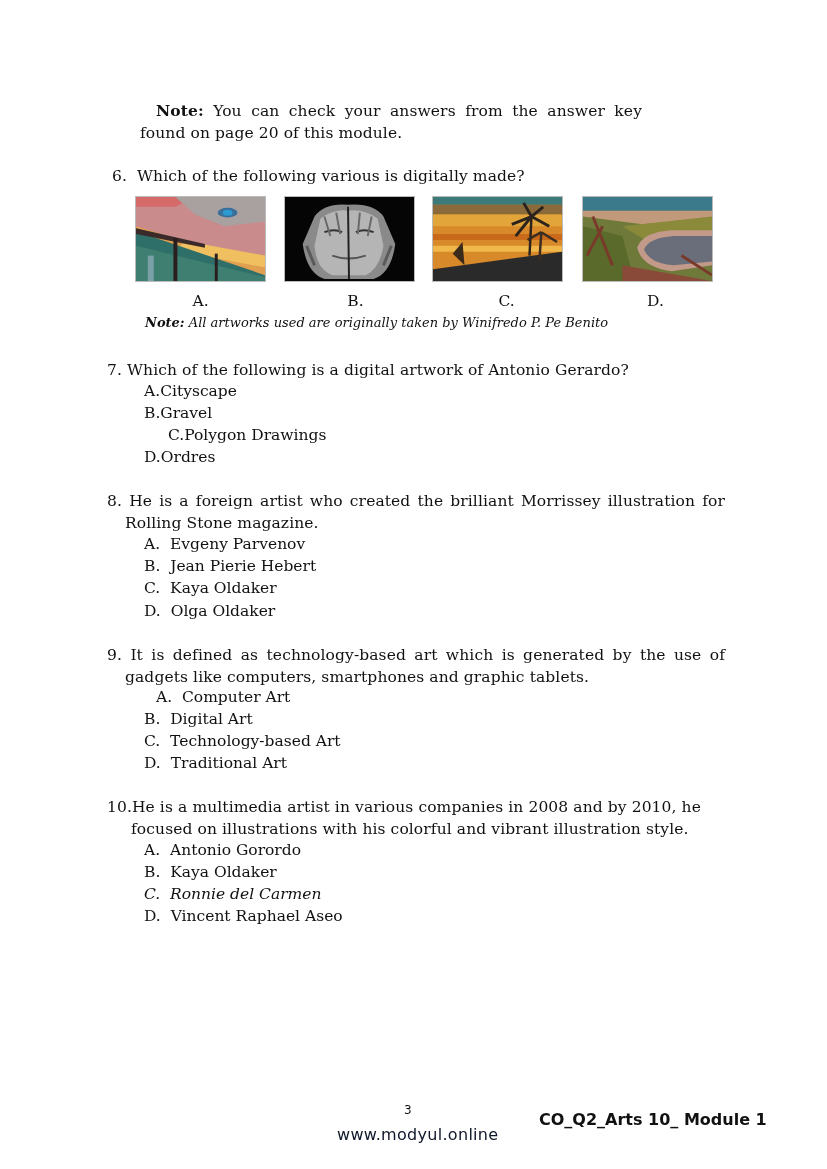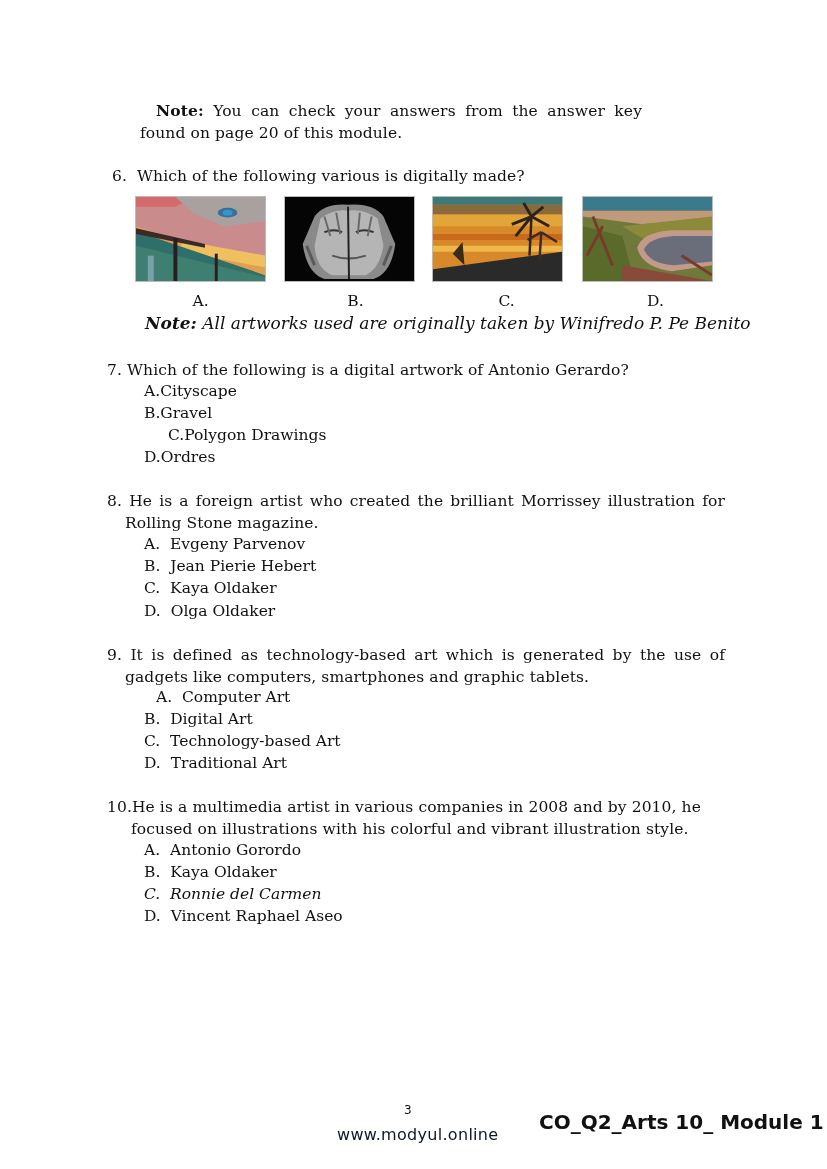--- a/index.html
+++ b/index.html
@@ -6,24 +6,24 @@
   body { width: 827px; height: 1169px; position: relative; overflow: hidden;
          font-family: "DejaVu Serif", "Liberation Serif", serif; color: #111; }
   .t { position: absolute; white-space: nowrap; font-size: 15.5px; line-height: 26px; letter-spacing: 0.1px; }
   .justify { white-space: normal; text-align: justify; text-align-last: justify; }
   b { font-weight: bold; }
   .note-top { left: 156px; top: 98px; width: 486px; }
   .opt { position: absolute; white-space: nowrap; font-size: 15.5px; line-height: 22px; }
   .img { position: absolute; top: 196px; width: 131px; height: 86px; border: 1px solid #bbb; box-sizing: border-box; overflow: hidden; }
   .img svg { display: block; width: 100%; height: 100%; }
   .lbl { position: absolute; top: 291px; font-size: 15.5px; line-height: 20px; width: 131px; text-align: center; }
-  .note2 { position: absolute; top: 313px; left: 145px; font-style: italic; font-size: 17px; line-height: 20px; white-space: nowrap; }
+  .note2 { position: absolute; top: 313px; left: 145px; font-style: italic; font-size: 13px; line-height: 20px; white-space: nowrap; }
   .pagenum { position: absolute; left: 404px; top: 1103px; font-family: "DejaVu Sans", sans-serif; font-size: 12px; }
   .watermark { position: absolute; left: 337px; top: 1125px; font-family: "DejaVu Sans", sans-serif; font-size: 16px; color: #0f172a; letter-spacing: 0.3px; }
-  .footer { position: absolute; left: 539px; top: 1110px; font-family: "DejaVu Sans", sans-serif; font-weight: bold; font-size: 20px; color: #111; }
+  .footer { position: absolute; left: 539px; top: 1110px; font-family: "DejaVu Sans", sans-serif; font-weight: bold; font-size: 16px; color: #111; }
 </style>
 </head>
 <body>
 
 <div class="t justify note-top">
   <b>Note:</b>
   <span>You can check your answers from the answer key</span>
 </div>
 <div class="t" style="left:140px; top:120px;">found on page 20 of this module.</div>
 

